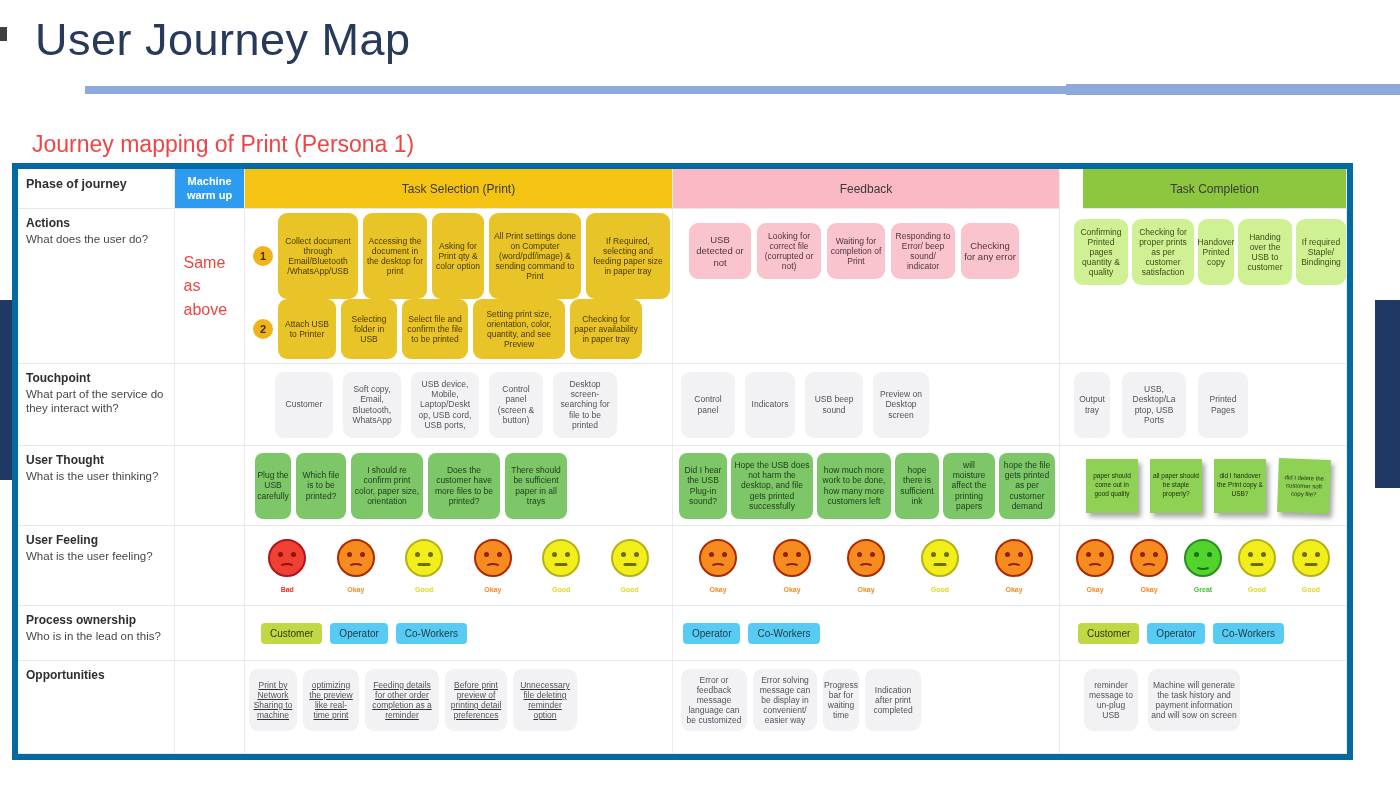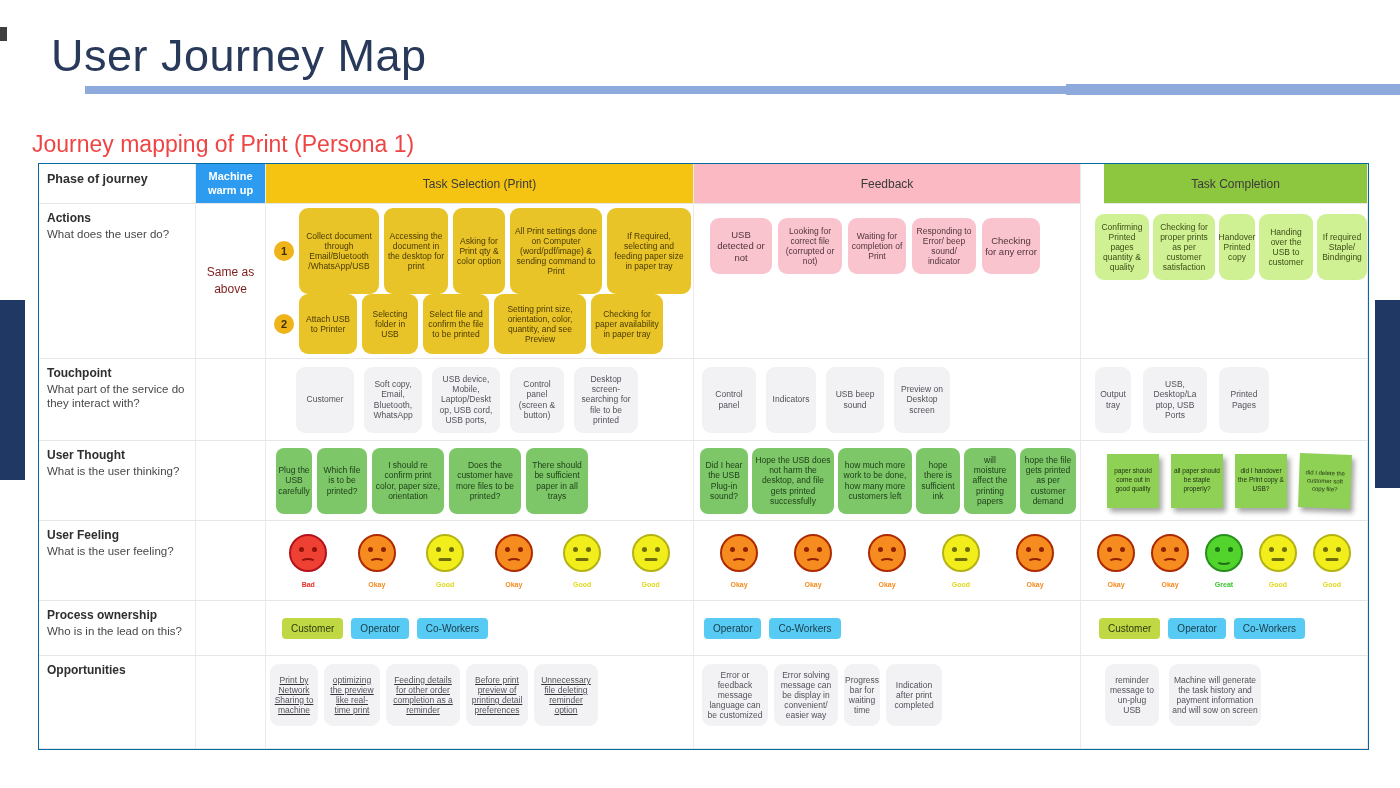--- a/index.html
+++ b/index.html
@@ -1,46 +1,46 @@
 <!DOCTYPE html>
 <html><head>
 <meta charset="utf-8">
 <style>
   html,body{margin:0;padding:0;background:#fff;}
   body{width:1400px;height:788px;position:relative;overflow:hidden;
        font-family:"Liberation Sans",sans-serif;color:#333;}
   .corner-mark{position:absolute;left:0;top:27px;width:7px;height:14px;background:#3f3f3f;}
-  .title{position:absolute;left:35px;top:14px;margin:16px;font-size:45px;font-weight:500;
+  .title{position:absolute;left:35px;top:14px;margin:0;font-size:45px;font-weight:500;
          letter-spacing:.5px;color:#28395a;}
   .title-underline{position:absolute;left:85px;top:86px;width:1315px;height:8px;background:#8ea9dc;}
   .title-underline2{position:absolute;left:1066px;top:84px;width:334px;height:11px;background:#8ea9dc;}
   .subtitle{position:absolute;left:32px;top:131px;margin:0;font-size:23px;font-weight:400;color:#ef4444;}
   .accent-left{position:absolute;left:0;top:300px;width:25px;height:180px;background:#1f3864;}
   .accent-right{position:absolute;right:0;top:300px;width:25px;height:188px;background:#1f3864;}
 
-  .jtable{position:absolute;left:38px;top:163px;width:1329px;display:grid;
+  .jtable{position:absolute;left:12px;top:163px;width:1329px;display:grid;
           grid-template-columns:157px 70px 428px 387px 287px;
           grid-template-rows:40px 155px 82px 80px 80px 55px 93px;
-          border:1px solid #0369a1;background:#fff;}
+          border:6px solid #0369a1;background:#fff;}
   .cell{border-right:1px solid #ebebee;border-bottom:1px solid #e7e7ea;background:#fff;
         overflow:hidden;box-sizing:border-box;}
   .label-cell{padding:7px 8px;}
   .row-title{font-size:12px;font-weight:700;color:#2f2f2f;line-height:1.25;}
   .row-desc{font-size:11.5px;color:#484848;line-height:1.25;margin-top:1px;}
   .header-label{font-size:12.5px;font-weight:700;color:#2f2f2f;padding:8px;}
 
   .ph{display:flex;align-items:center;justify-content:center;text-align:center;
       font-size:12px;color:#3a3a3a;font-weight:500;}
   .ph-warmup{background:#2d9cf0;color:#fff;font-weight:700;font-size:11px;line-height:1.25;padding:0 8px;}
   .ph-ts{background:#f5c311;}
   .ph-fb{background:#fbb9c3;}
   .ph-tc{background:#8dc63f;margin-left:23px;}
 
   .warm-cell{display:flex;align-items:center;justify-content:center;}
-  .same-note{font-size:12px;color:#7f1d1d;text-align:center;width:52px;line-height:1.45;}
+  .same-note{font-size:16px;color:#ef4444;width:52px;line-height:1.45;}
 
   .note{border-radius:9px;display:flex;align-items:center;justify-content:center;text-align:center;
         padding:4px 3px;font-size:8.5px;line-height:1.2;flex:0 0 auto;box-sizing:border-box;}
   .n-yellow{background:#e9c428;color:#4a3a02;}
   .n-pink{background:#f9c4ce;color:#53343c;}
   .n-lgreen{background:#cff194;color:#3c4d14;}
   .n-gray{background:#f2f2f5;color:#52525a;}
   .n-green{background:#7dc768;color:#20401a;}
 
   .w44{width:44px}.w46{width:36px}.w48{width:48px}.w50{width:50px}.w52{width:52px}

